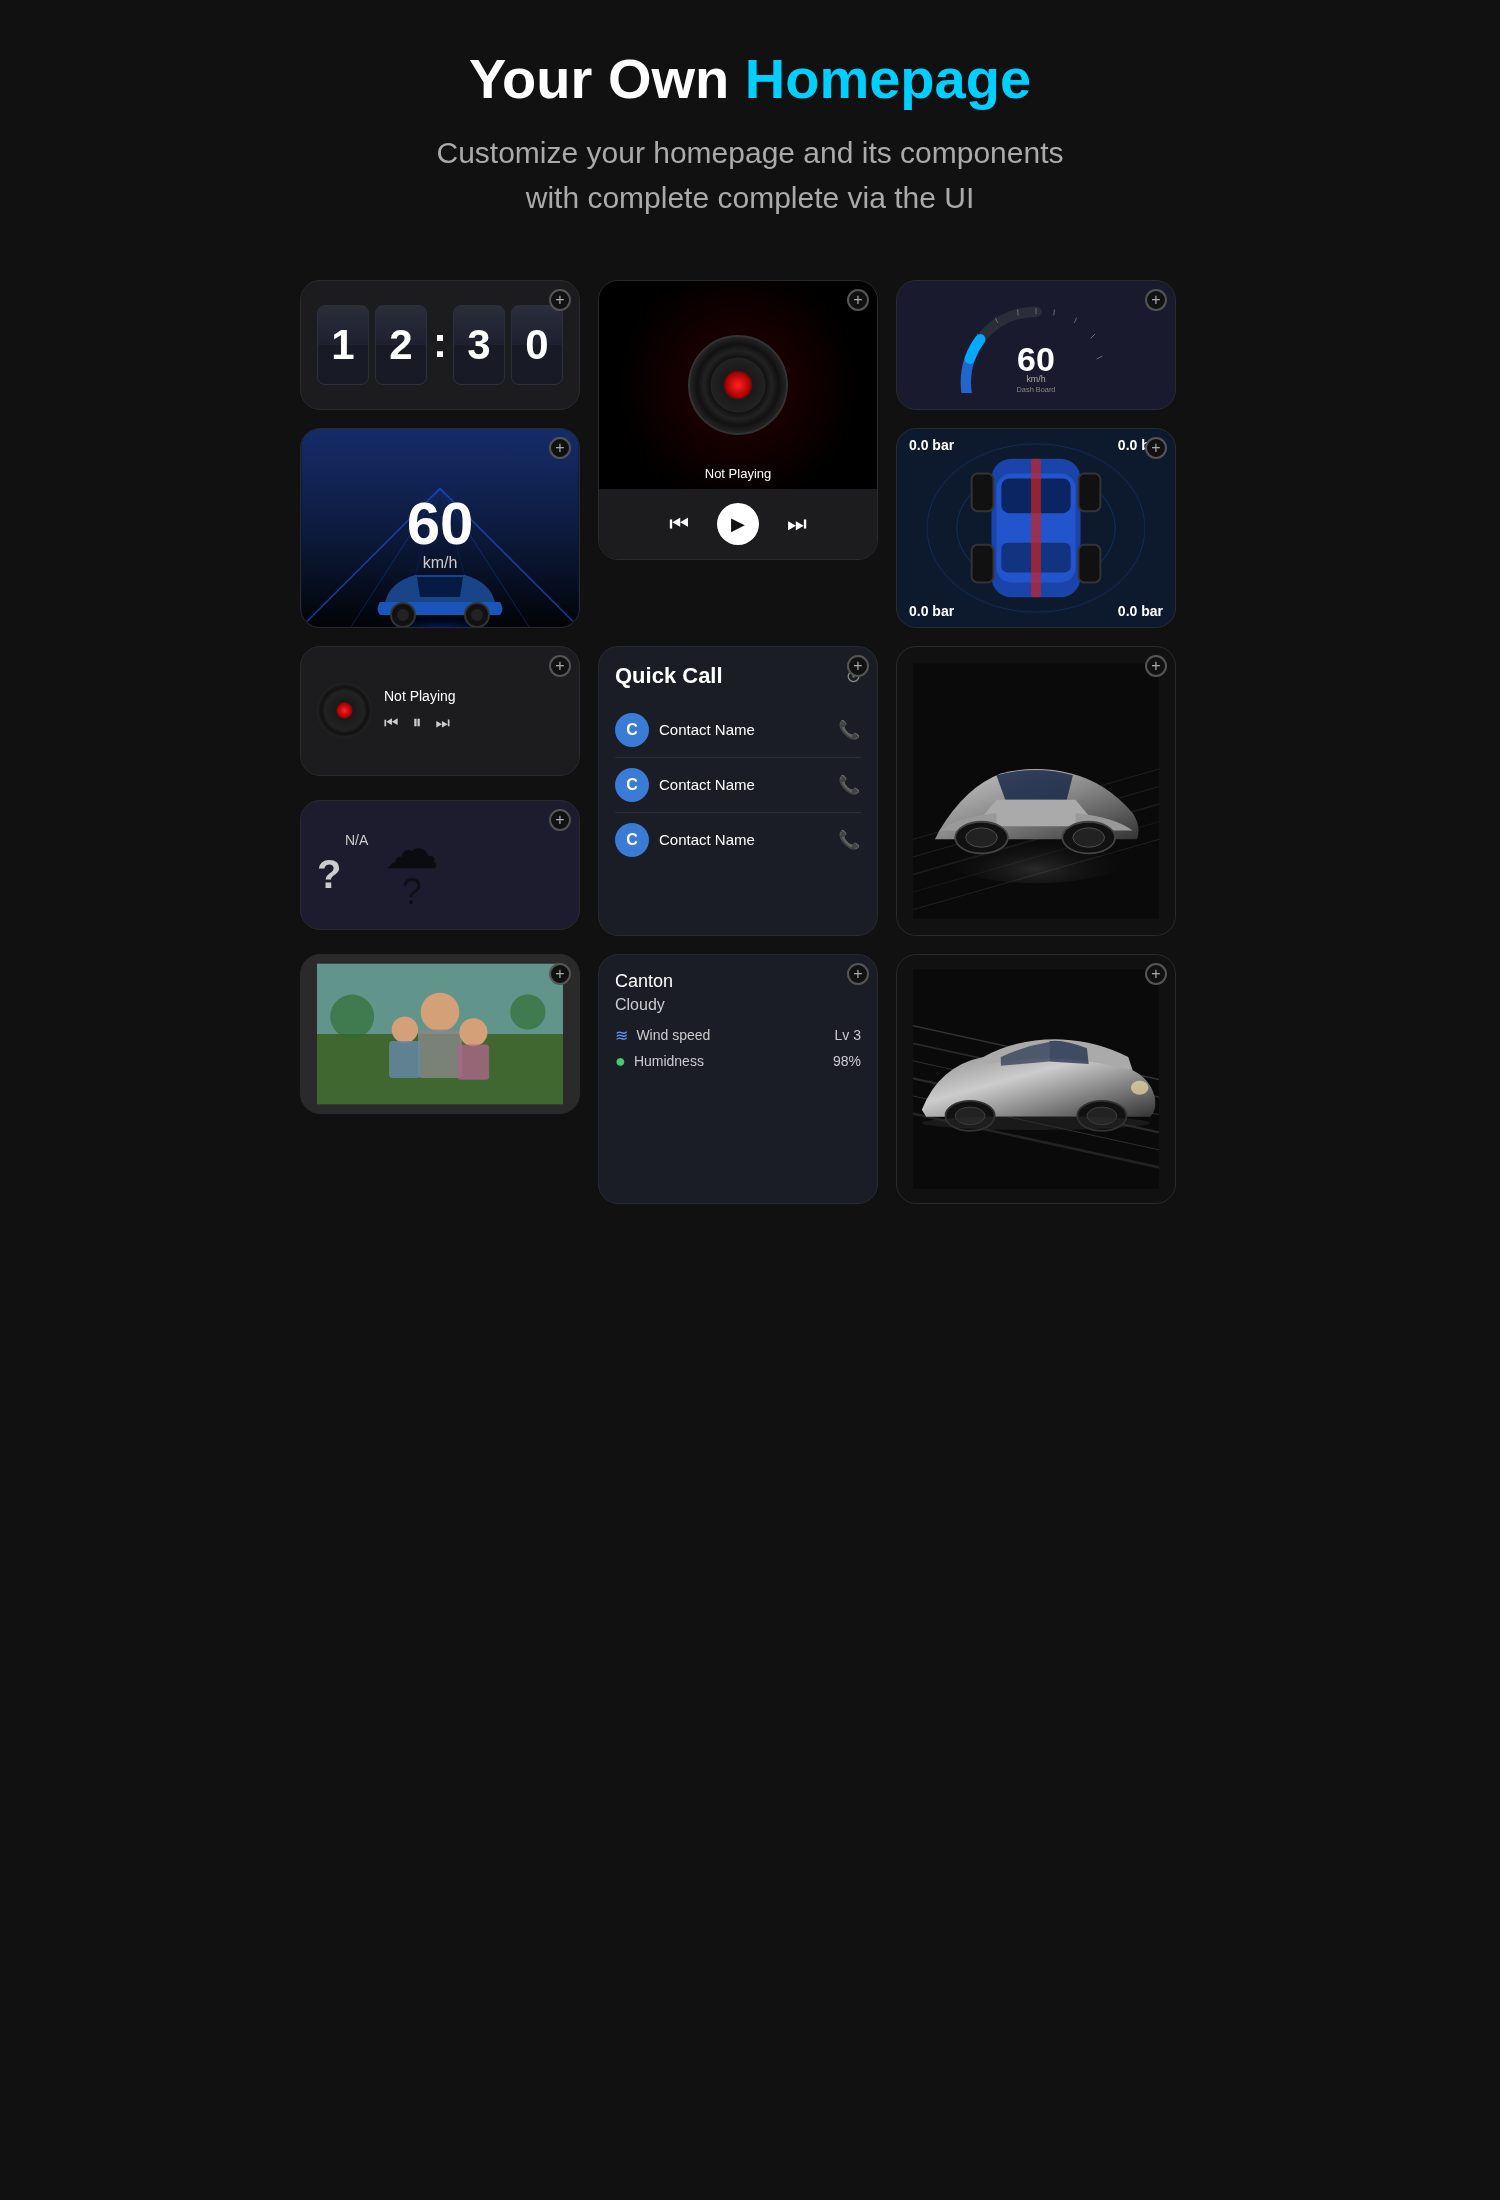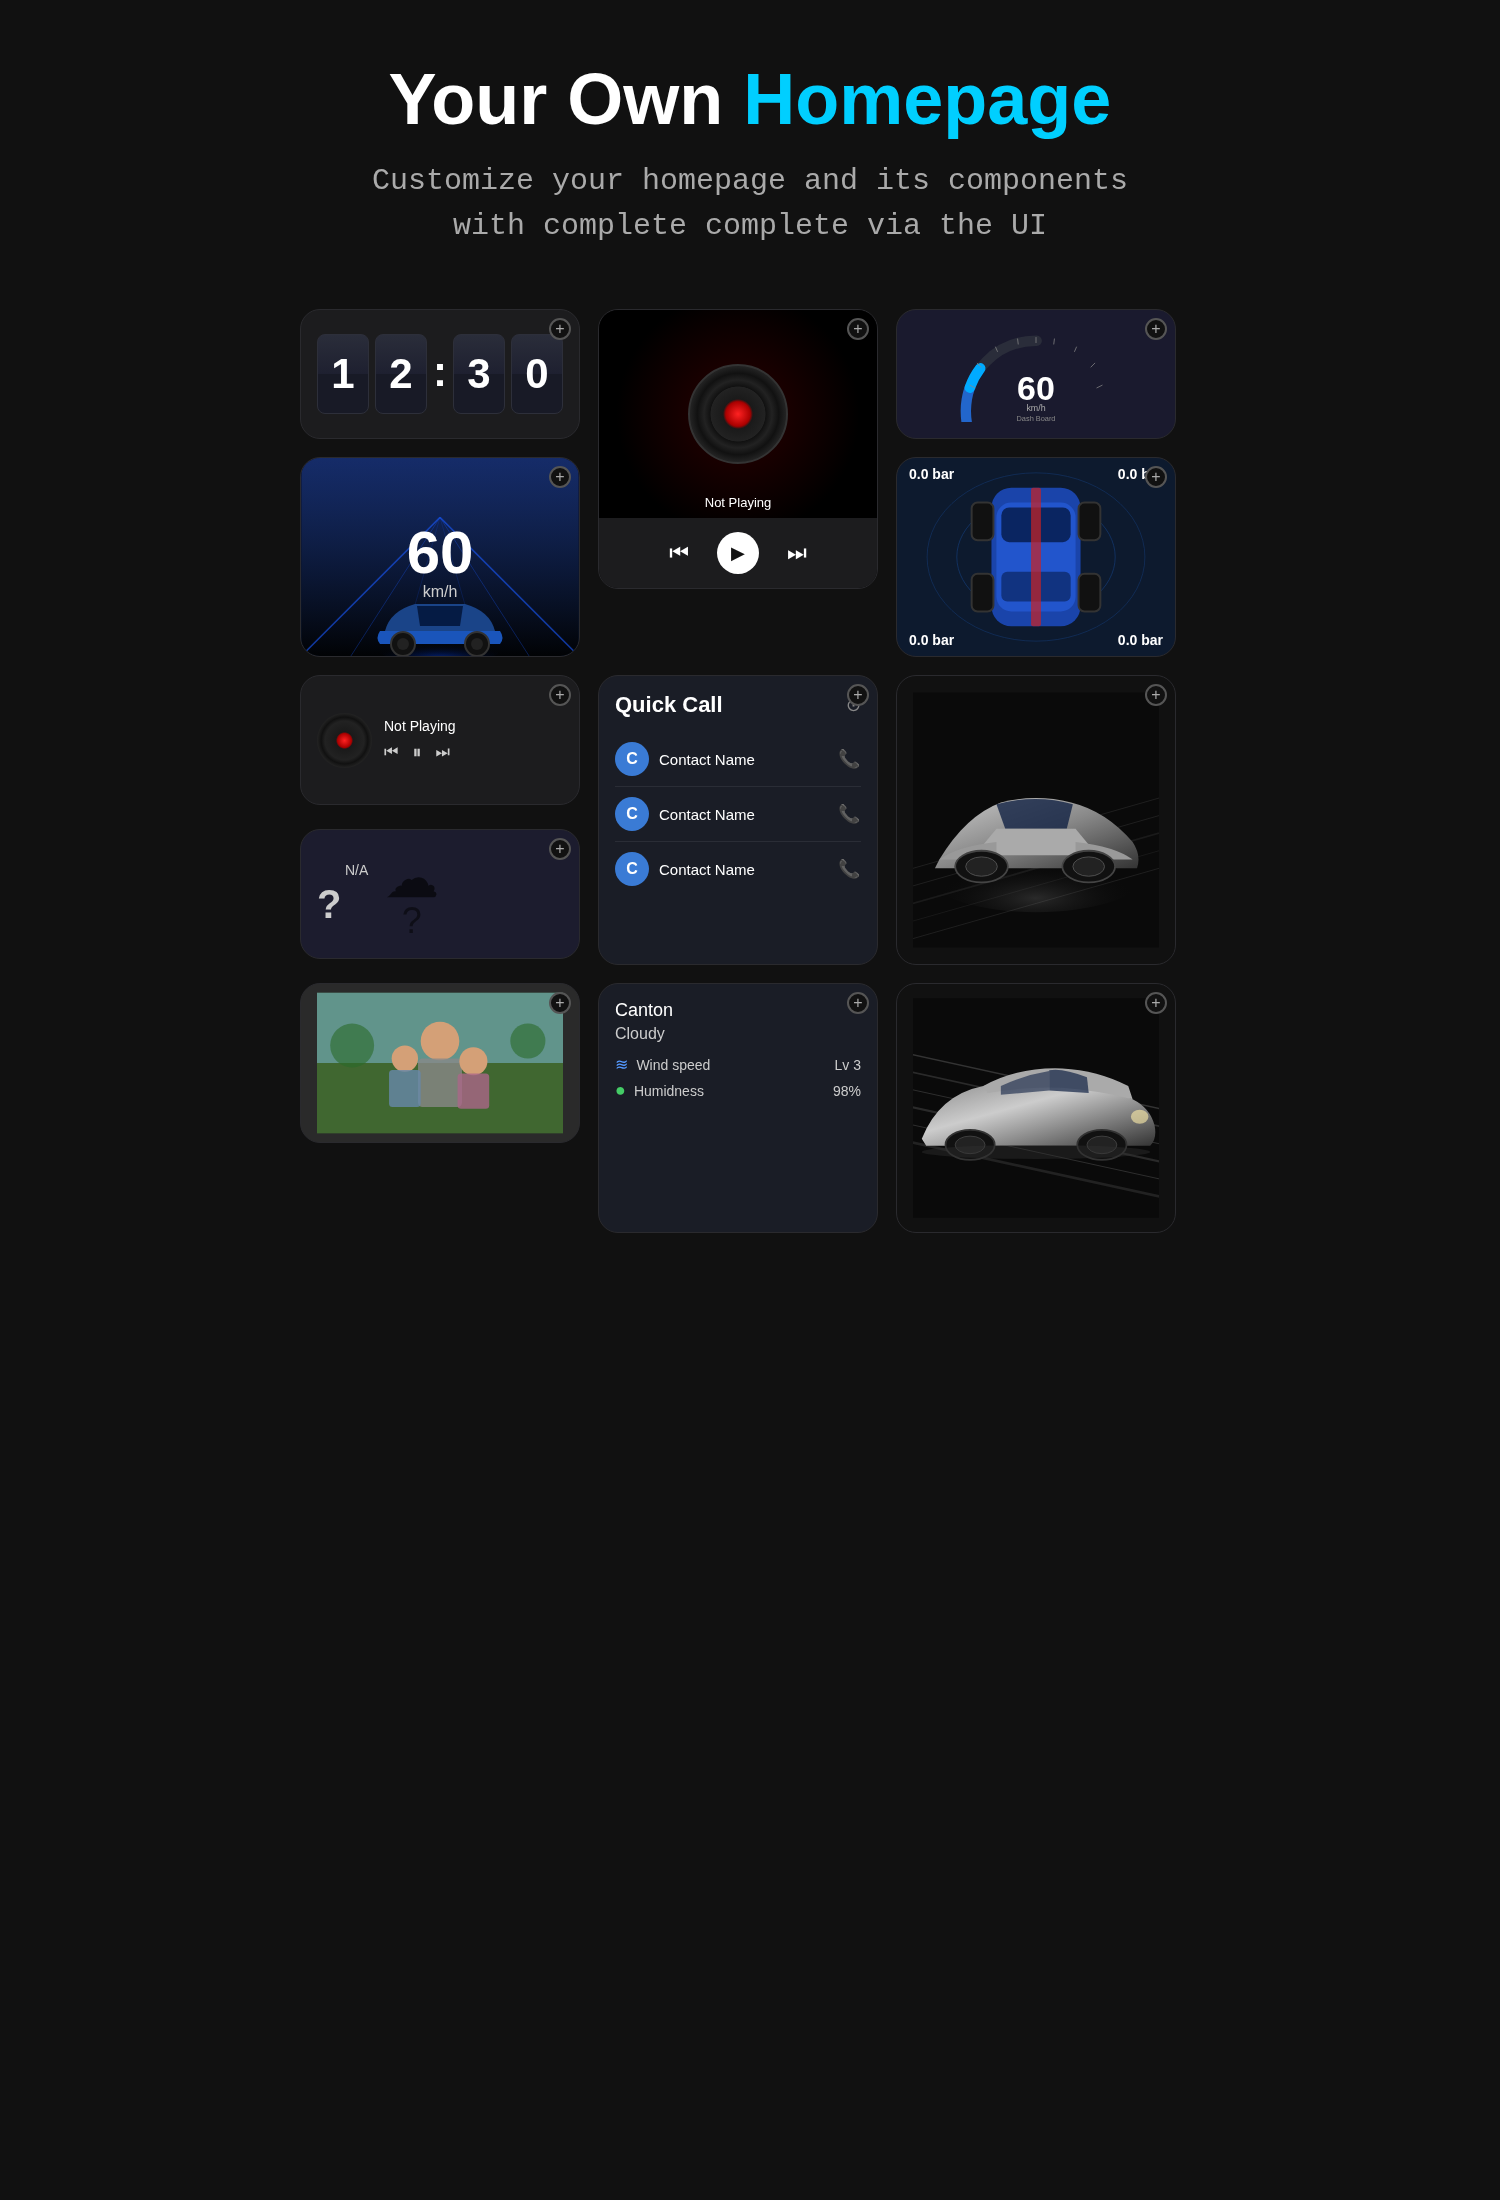--- a/index.html
+++ b/index.html
@@ -7,37 +7,36 @@
       background: #111;
       width: 1500px;
       min-height: 2200px;
       font-family: 'Arial', sans-serif;
       display: flex;
       flex-direction: column;
       align-items: center;
       padding: 40px 60px;
     }
     .page-title {
-      font-size: 72px;
+      font-size: 56px;
       font-weight: 900;
       color: #fff;
-      margin-top: 20px;
+      margin-top: 8px;
       text-align: center;
       line-height: 1.1;
     }
     .page-title .highlight {
       color: #00cfff;
     }
     .page-subtitle {
       color: #aaa;
       font-size: 30px;
       text-align: center;
       margin-top: 20px;
       line-height: 1.5;
-      font-family: Liberation Mono, monospace;
     }
     .grid-container {
       display: grid;
       grid-template-columns: 280px 280px 280px;
       grid-template-rows: auto;
       gap: 18px;
       margin-top: 60px;
       width: 900px;
     }
     .widget {

